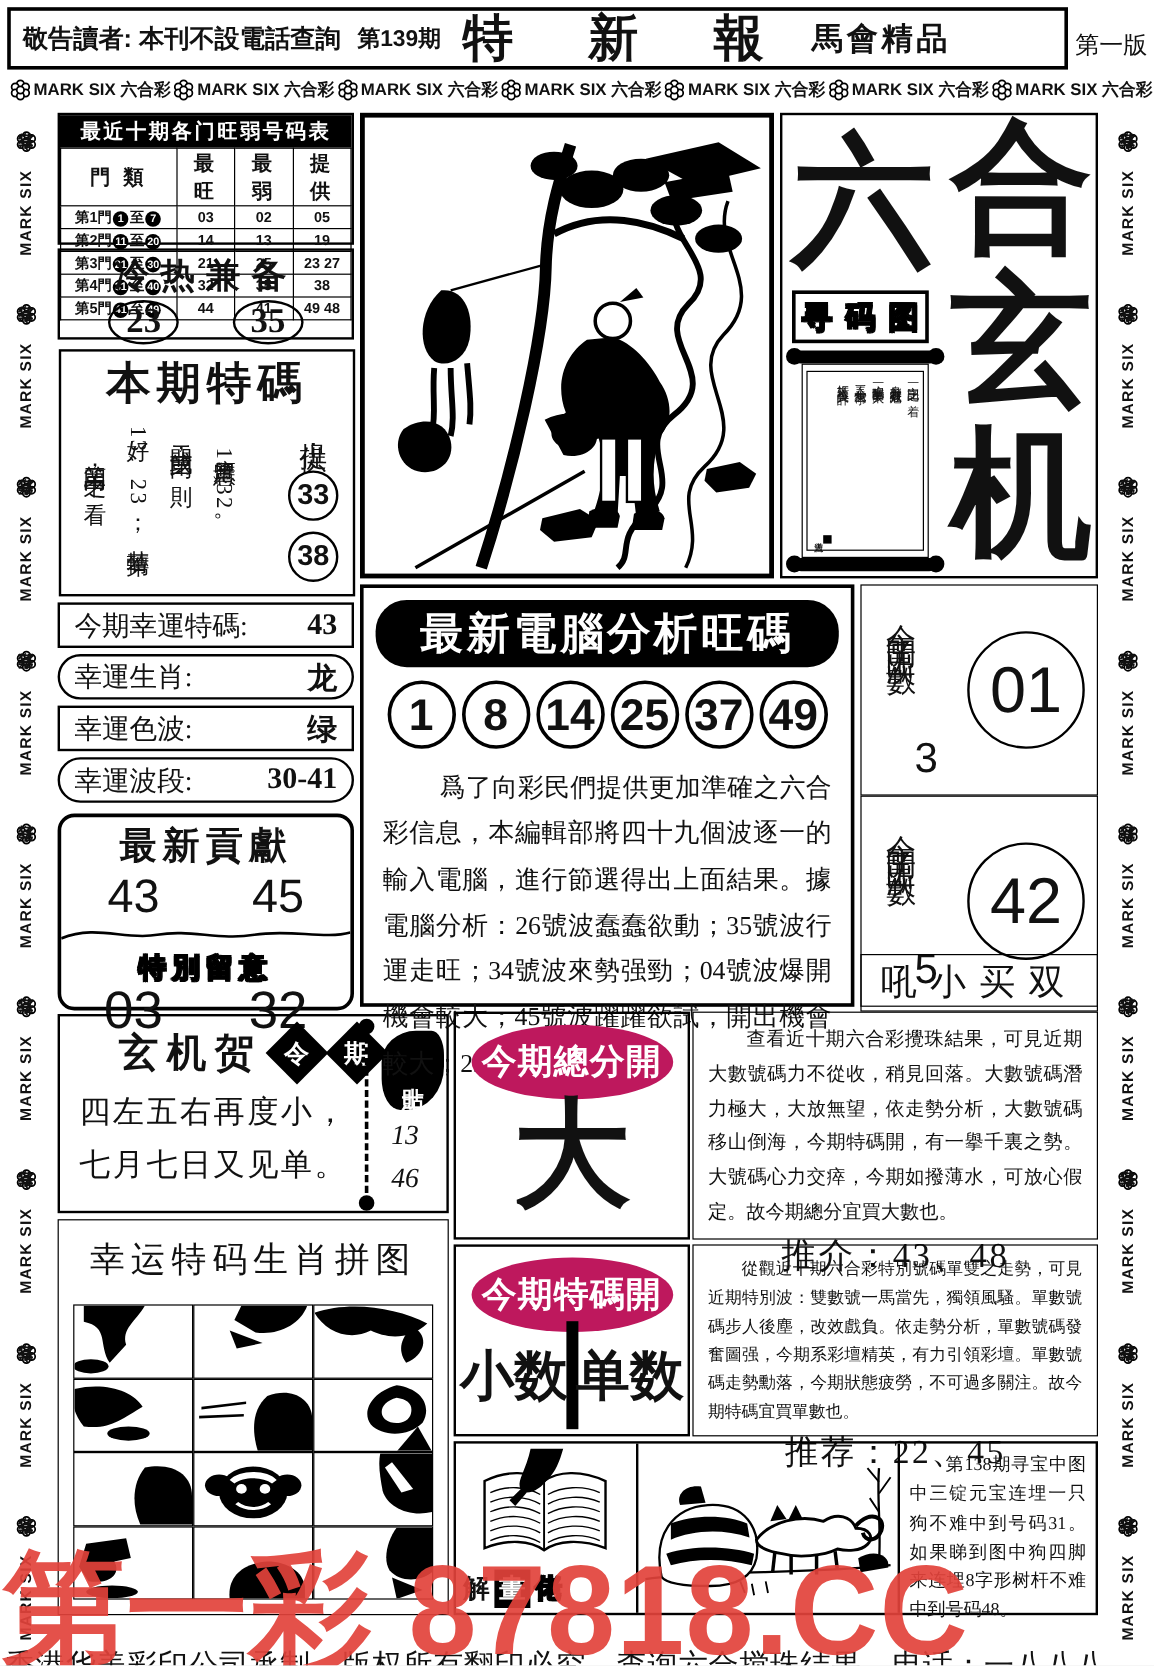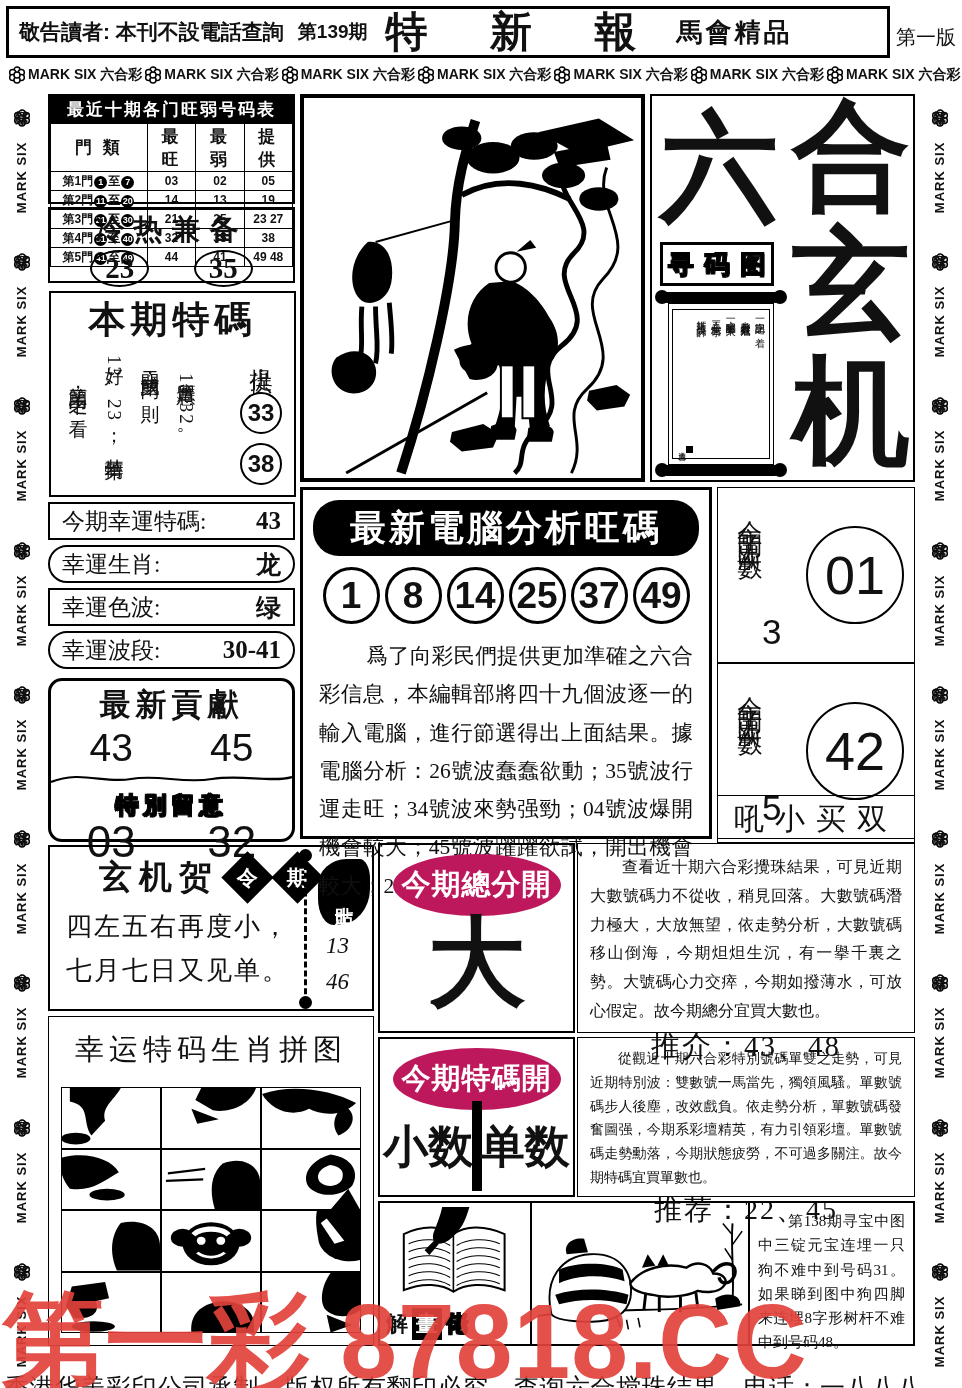--- a/index.html
+++ b/index.html
@@ -906,21 +906,21 @@
     <div class="app-circ">01</div>
   </div>
   <div class="abs app" style="top:663px;">
     <div class="app-label">今年開出次數</div>
     <div class="app-count">5</div>
     <div class="app-circ">42</div>
   </div>
 
   <div class="abs howl-title">吼小买双</div>
   <div class="abs para-box p1">
-    <div class="para">查看近十期六合彩攪珠結果，可見近期大數號碼力不從收，稍見回落。大數號碼潛力極大，大放無望，依走勢分析，大數號碼移山倒海，今期炟炟生沉，有一擧千裏之勢。大號碼心力交瘁，今期如撥薄水，可放心假定。故今期總分宜買大數也。</div>
+    <div class="para">查看近十期六合彩攪珠結果，可見近期大數號碼力不從收，稍見回落。大數號碼潛力極大，大放無望，依走勢分析，大數號碼移山倒海，今期特碼開，有一擧千裏之勢。大號碼心力交瘁，今期如撥薄水，可放心假定。故今期總分宜買大數也。</div>
     <div class="recom">推介：43、48</div>
   </div>
 
   <div class="abs openbox ob1">
     <div class="ellipse">今期總分開</div>
     <div class="big-da">大</div>
   </div>
 
   <div class="abs openbox ob2">
     <div class="ellipse">今期特碼開</div>

